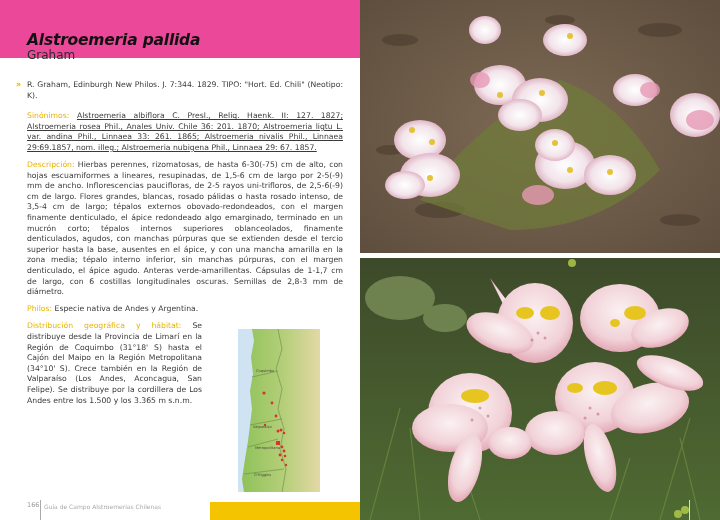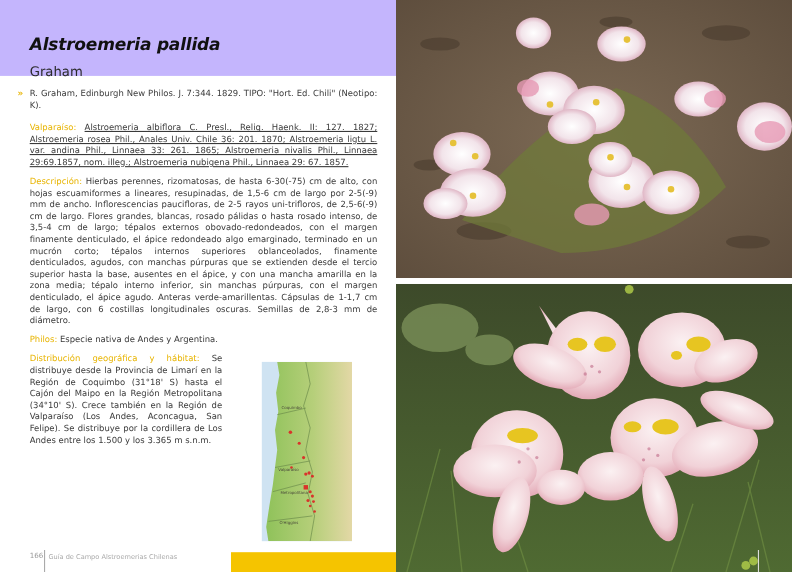--- a/index.html
+++ b/index.html
@@ -1,20 +1,20 @@
 <!DOCTYPE html>
 <html><head>
 <meta charset="utf-8">
 <style>
   html, body { margin:0; padding:0; }
   body { width:720px; height:520px; position:relative; overflow:hidden; background:#ffffff; font-family:"DejaVu Sans", sans-serif; }
   .left-page { position:absolute; left:0; top:0; width:360px; height:520px; background:#fff; }
-  .header { position:absolute; left:0; top:0; width:360px; height:69px; background:#c4b5fd; }
+  .header { position:absolute; left:0; top:0; width:360px; height:58px; background:#ec4899; }
   .title { position:absolute; left:27px; top:31px; font-size:15.5px; font-weight:bold; font-style:italic; color:#111; letter-spacing:-0.2px; }
-  .author { position:absolute; left:27px; top:58px; font-size:12px; color:#2a2a2a; }
+  .author { position:absolute; left:27px; top:48px; font-size:12px; color:#2a2a2a; }
   .body-text { position:absolute; left:27px; top:80px; width:316px; font-size:7.7px; line-height:10.6px; color:#3a3a3a; text-align:justify; }
   .body-text p { margin:0 0 6.5px 0; }
   .lbl { color:#e8b400; }
   .ref-arrow { position:absolute; left:-11px; top:0; color:#e8b400; font-size:8px; font-weight:bold; }
   .narrow { width:175px; }
   .map { position:absolute; left:238px; top:329px; width:82px; height:163px; background:#cfe3f2; overflow:hidden; }
   .map svg { display:block; }
   .footer-bar { position:absolute; left:210px; top:502px; width:150px; height:18px; background:#f5c400; }
   .page-num-left { position:absolute; left:27px; top:501px; font-size:6.5px; color:#999; }
   .page-sep-left { position:absolute; left:40px; top:500px; width:1px; height:20px; background:#aaa; }
@@ -34,21 +34,21 @@
     <div class="title">Alstroemeria pallida</div>
     <div class="author">Graham</div>
   </div>
 
   <div class="body-text">
     <p style="position:relative;">
       <span class="ref-arrow">»</span>
       <span>R. Graham, Edinburgh New Philos. J. 7:344. 1829. TIPO: "Hort. Ed. Chili" (Neotipo: K).</span>
     </p>
     <p style="margin-top:10px;">
-      <span class="lbl">Valparaíso:</span>
+      <span class="lbl">Sinónimos:</span>
       <span style="font-style:normal;text-decoration:underline;">Alstroemeria albiflora C. Presl., Reliq. Haenk. II: 127. 1827; Alstroemeria rosea Phil., Anales Univ. Chile 36: 201. 1870; Alstroemeria ligtu L. var. andina Phil., Linnaea 33: 261. 1865; Alstroemeria nivalis Phil., Linnaea 29:69.1857, nom. illeg.; Alstroemeria nubigena Phil., Linnaea 29: 67. 1857.</span>
     </p>
     <p>
       <span class="lbl">Descripción:</span>
       <span>Hierbas perennes, rizomatosas, de hasta 6-30(-75) cm de alto, con hojas escuamiformes a lineares, resupinadas, de 1,5-6 cm de largo por 2-5(-9) mm de ancho. Inflorescencias paucifloras, de 2-5 rayos uni-trifloros, de 2,5-6(-9) cm de largo. Flores grandes, blancas, rosado pálidas o hasta rosado intenso, de 3,5-4 cm de largo; tépalos externos obovado-redondeados, con el margen finamente denticulado, el ápice redondeado algo emarginado, terminado en un mucrón corto; tépalos internos superiores oblanceolados, finamente denticulados, agudos, con manchas púrpuras que se extienden desde el tercio superior hasta la base, ausentes en el ápice, y con una mancha amarilla en la zona media; tépalo interno inferior, sin manchas púrpuras, con el margen denticulado, el ápice agudo. Anteras verde-amarillentas. Cápsulas de 1-1,7 cm de largo, con 6 costillas longitudinales oscuras. Semillas de 2,8-3 mm de diámetro.</span>
     </p>
     <p>
       <span class="lbl">Philos:</span>
       <span>Especie nativa de Andes y Argentina.</span>
     </p>

